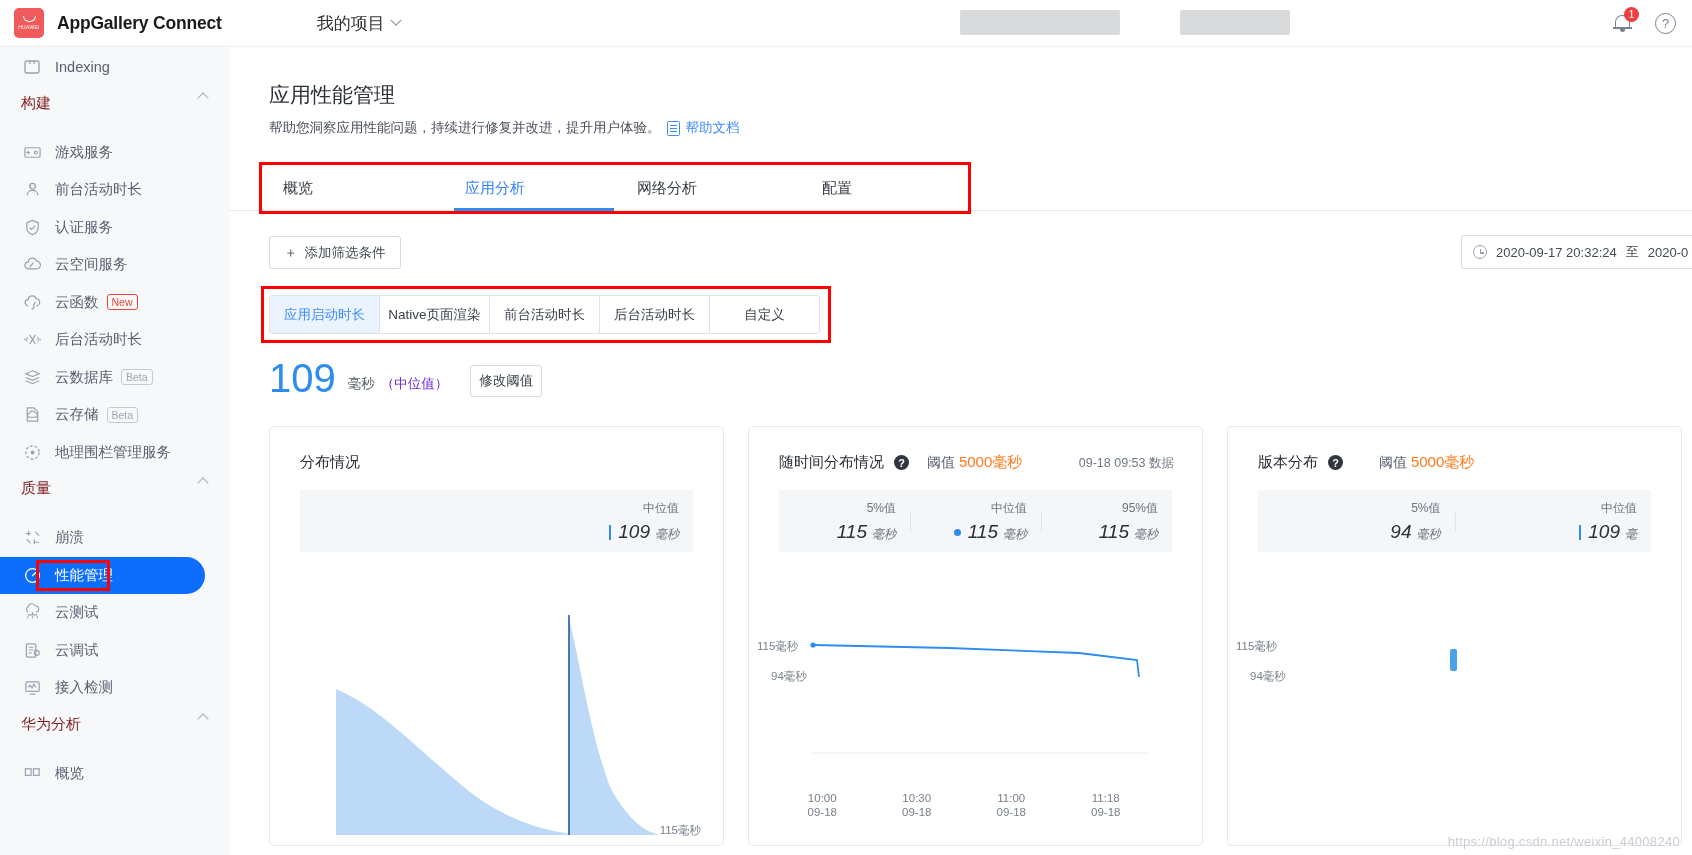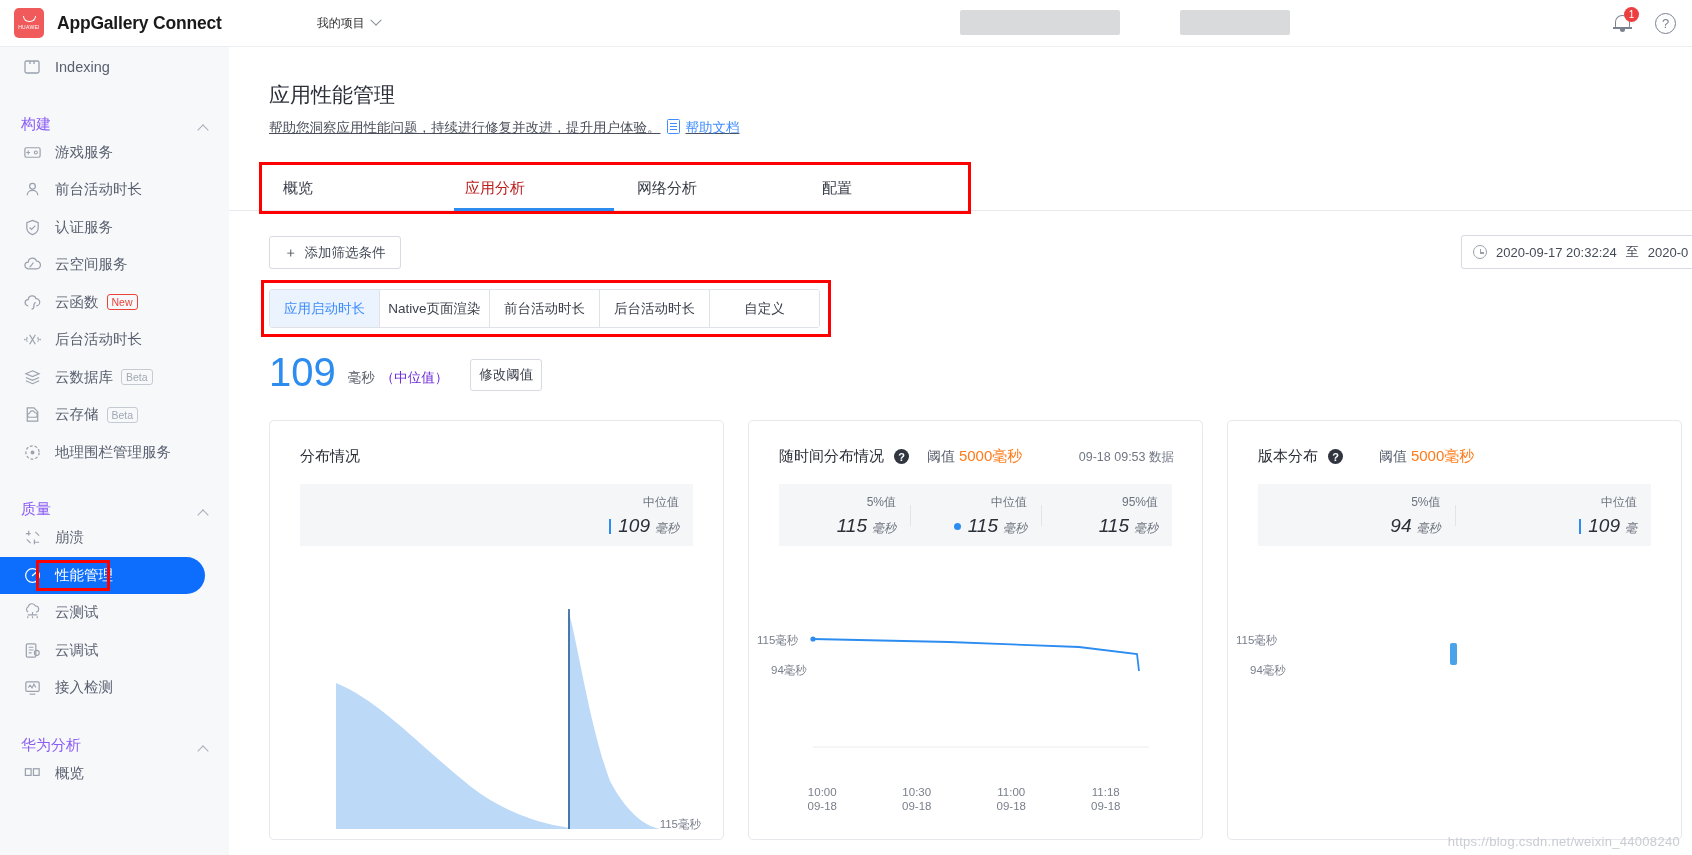--- a/index.html
+++ b/index.html
@@ -27,21 +27,21 @@
   }
   .hw-logo .arc {
     width: 13px; height: 6px; border: 1.4px solid #fff; border-top: none;
     border-radius: 0 0 13px 13px; margin-bottom: 2px;
   }
   .brand {
     margin-left: 13px; font-size: 17.5px; font-weight: bold; color: #1a1a1a;
     letter-spacing: -.2px;
   }
   .proj {
-    margin-left: 95px; font-size: 12px; color: #333;
+    margin-left: 95px; font-size: 17px; color: #333;
     display: flex; align-items: center; gap: 7px;
   }
   .caret-dn {
     width: 8px; height: 8px; border-right: 1.3px solid #8a8f99;
     border-bottom: 1.3px solid #8a8f99; transform: rotate(45deg) translate(-2px,-2px);
   }
   .redact {
     position: absolute; background: #d9dadc; border-radius: 2px; top: 10px; height: 25px;
   }
   .redact.a { left: 960px; width: 160px; }
@@ -77,55 +77,55 @@
                    display: flex; align-items: center; justify-content: center; color: #9ba1ad; }
   .nav-item.active {
     background: #0d6efd; color: #fff; border-radius: 0 22px 22px 0; width: 205px;
   }
   .nav-item.active .ico { color: #fff; }
   .nav-item.active .hl {
     position: absolute; left: 36px; top: 3px; width: 74px; height: 31px;
     border: 3px solid #ff0000; pointer-events: none;
   }
   .sec-head {
-    height: 40px; display: flex; align-items: flex-end; justify-content: space-between;
-    padding: 0 22px 0 21px; font-size: 15px; color: #8b5cf6; margin-top: 8px;
+    height: 40px; display: flex; align-items: flex-start; justify-content: space-between;
+    padding: 0 22px 0 21px; font-size: 15px; color: #7f1d1d; margin-top: 8px;
   }
   .chev-up { width: 8px; height: 8px; border-left: 1.3px solid #a8aeb9; border-top: 1.3px solid #a8aeb9;
              transform: rotate(45deg); }
   .tagpill {
     margin-left: 8px; font-size: 10.5px; padding: 0px 4px; border-radius: 3px; line-height: 14px;
   }
   .tagpill.new { color: #e8443a; border: 1px solid #e8443a; }
   .tagpill.beta { color: #a2a8b3; border: 1px solid #c6cad2; }
 
   
   .main {
     position: absolute; left: 229px; top: 47px; width: 1463px; height: 808px;
     background: #fff; overflow: hidden;
   }
   .page-head { padding: 34px 0 0 40px; }
   .page-title { font-size: 21px; color: #2b2f38; font-weight: normal; }
-  .page-sub { margin-top: 10px; font-size: 13.5px; color: #4a4f5a; display: flex; align-items: flex-start; text-decoration: underline; }
+  .page-sub { margin-top: 10px; font-size: 13.5px; color: #4a4f5a; display: flex; align-items: center; }
   .doc-ico { width: 13px; height: 15px; border: 1.3px solid #3f8cff; border-radius: 1.5px;
              margin: 0 6px 0 6px; position: relative; }
   .doc-ico:before { content:""; position:absolute; left:2.5px; top:3px; width:7px; height:1px; background:#3f8cff; box-shadow: 0 3px 0 #3f8cff, 0 6px 0 #3f8cff; }
   .doc-link { color: #3f8cff; font-size: 13.5px; cursor: pointer; }
 
   
   .tabs-wrap { position: relative; margin: 27px 0 0 0; }
   .tabs {
     display: flex; border-bottom: 1px solid #e8eaee; padding-left: 40px; height: 47px;
   }
   .tab {
     font-size: 15px; color: #363b45; height: 47px; line-height: 47px;
     margin-right: 0; cursor: pointer; position: relative; text-align: left;
   }
   .tab.t0 { width: 185px; padding-left: 14px; }
-  .tab.t1 { width: 174px; padding-left: 11px; color: #b91c1c; }
+  .tab.t1 { width: 174px; padding-left: 11px; color: #3b82f6; }
   .tab.t2 { width: 183px; padding-left: 9px; }
   .tab.t3 { width: 150px; padding-left: 11px; }
   .tab.active:after {
     content: ""; position: absolute; left: 0px; right: 14px; bottom: 0; height: 3px; background: #2d8cf0;
   }
   .tabs-hl {
     position: absolute; left: 30px; top: -2px; width: 712px; height: 52px;
     border: 3px solid #ff0000; pointer-events: none;
   }
 
@@ -140,21 +140,21 @@
     position: absolute; right: -4px; top: 24px; height: 34px; width: 235px;
     border: 1px solid #d7dae0; border-radius: 3px; background: #fff;
     display: flex; align-items: center; gap: 9px; padding: 0 11px; font-size: 13px; color: #444b57;
     white-space: nowrap; overflow: hidden;
   }
   .clock { width: 14px; height: 14px; border: 1.3px solid #9aa0ab; border-radius: 50%; position: relative; flex: 0 0 14px; }
   .clock:after { content:""; position:absolute; left:5.6px; top:2.6px; width:1.2px; height:4.4px; background:#9aa0ab; }
   .clock:before { content:""; position:absolute; left:6px; top:6.4px; width:4px; height:1.2px; background:#9aa0ab; }
 
   
-  .mtabs-wrap { position: relative; margin: 20px 0 0 40px; width: 575px; }
+  .mtabs-wrap { position: relative; margin: 26px 0 0 40px; width: 575px; }
   .mtabs { display: flex; border: 1px solid #dfe2e7; border-radius: 3px; overflow: hidden; width: 551px; height: 39px; }
   .mtab {
     flex: 1; display: flex; align-items: center; justify-content: center;
     font-size: 13.5px; color: #3c424d; border-right: 1px solid #dfe2e7; cursor: pointer; background: #fff;
   }
   .mtab:last-child { border-right: none; }
   .mtab.active { background: #eaf3fe; color: #3f8cff; }
   .mtabs-hl { position: absolute; left: -8px; top: -9px; width: 570px; height: 57px; border: 3px solid #ff0000; pointer-events: none; }
 
   

